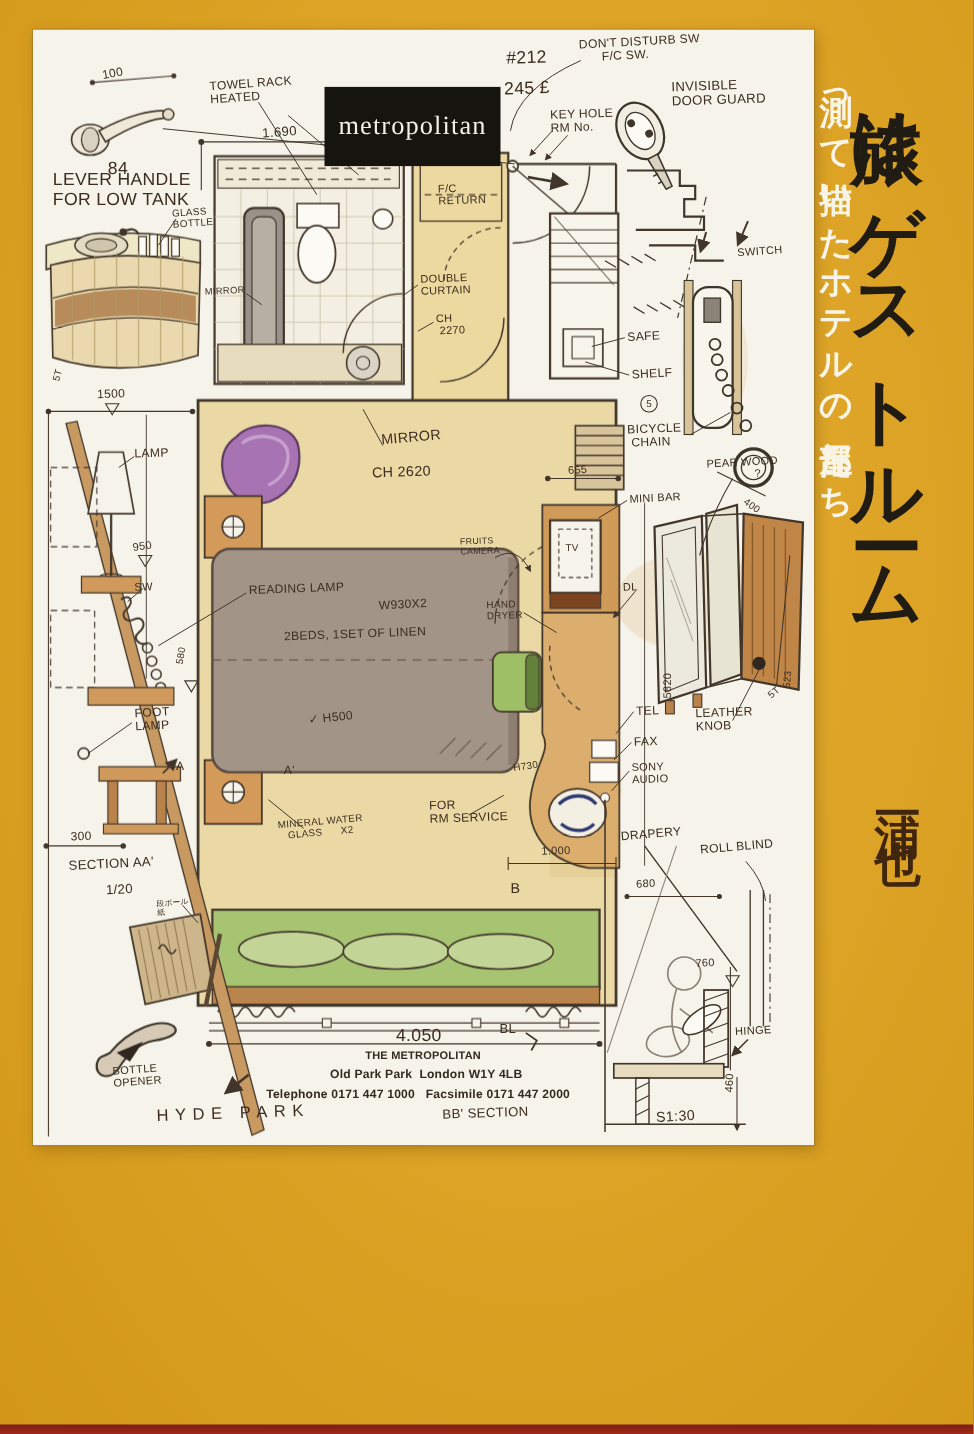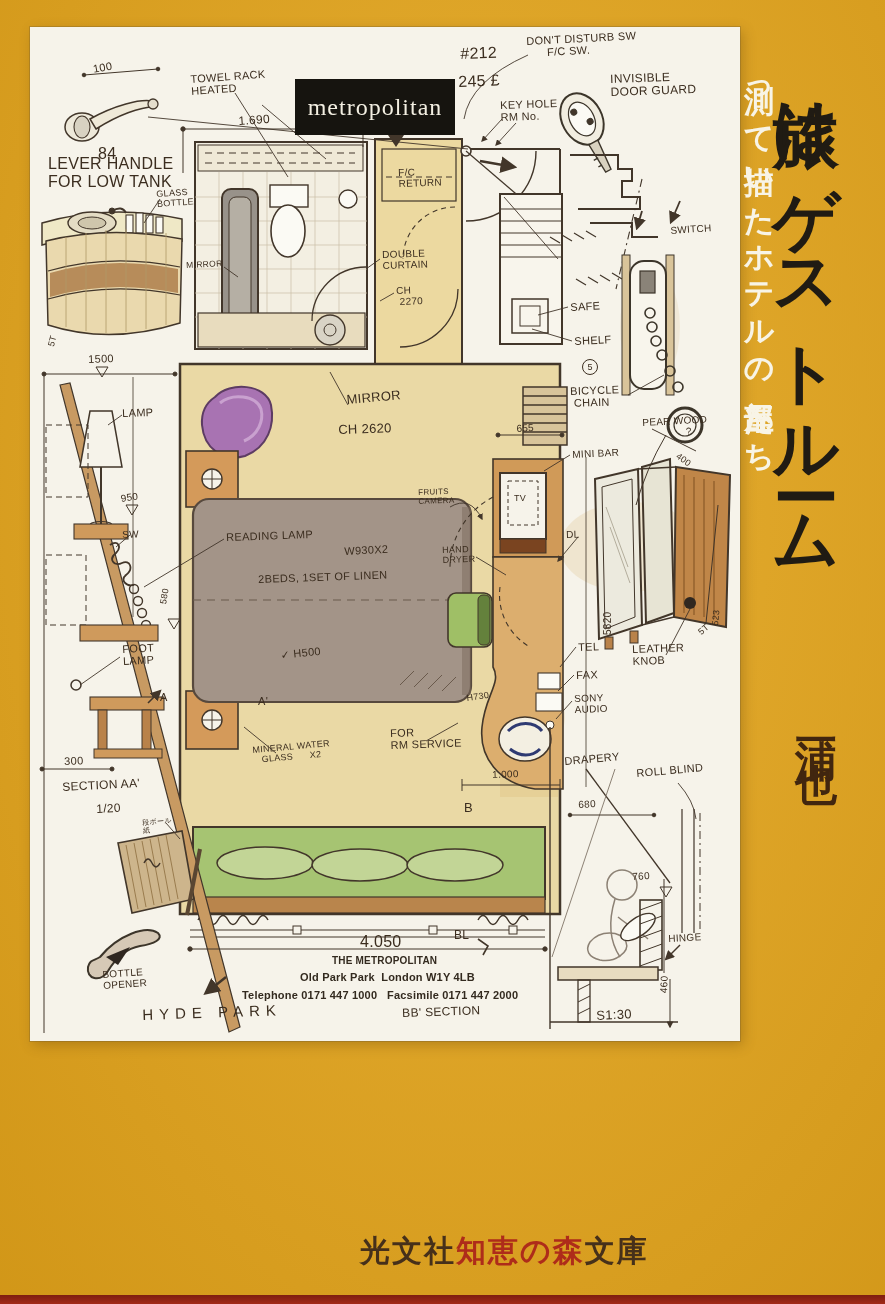--- a/index.html
+++ b/index.html
@@ -18,21 +18,21 @@
   .circled{border:1.5px solid #3b2d1f;border-radius:50%;width:14px;height:14px;line-height:14px;
            text-align:center;letter-spacing:0;}
   .wide{letter-spacing:6px;}
   .vtext{writing-mode:vertical-rl;text-orientation:upright;}
   .title{position:absolute;left:774px;top:50px;font-size:66px;font-weight:bold;color:#201b13;
          letter-spacing:6px;line-height:1;}
   .subtitle{position:absolute;left:744px;top:62px;font-size:30px;font-weight:bold;color:#f8f4e6;
          letter-spacing:4px;line-height:1;}
   .author{position:absolute;left:795px;top:706px;font-size:42px;font-weight:bold;color:#41260f;
          letter-spacing:12px;line-height:1;}
-  .logo{position:absolute;left:265px;top:52px;width:160px;height:56px;background:#16140f;
+  .logo{position:absolute;left:265px;top:52px;width:160px;height:72px;background:#16140f;
         color:#f3efe2;font-family:"Liberation Serif",serif;font-size:24px;display:flex;
         align-items:center;justify-content:center;letter-spacing:1px;}
   .publisher{position:absolute;left:360px;top:1231px;font-size:30px;font-weight:bold;
         letter-spacing:2px;}
   .publisher .dark{color:#46301a;}
   .publisher .red{color:#ae2c1a;}
   .bottom-strip{position:absolute;left:0;bottom:0;width:100%;height:9px;
         background:linear-gradient(#7e1d10,#a22a18);}
 </style>
 </head>
@@ -457,18 +457,15 @@
 
     <div class="logo">
       <span>metropolitan</span>
     </div>
   </div>
 
   <div class="title vtext">旅はゲストルーム</div>
   <div class="subtitle vtext">測って描いたホテルの部屋たち</div>
   <div class="author vtext">浦一也</div>
 
-  <div class="publisher">
-    <span class="dark">光文社</span><span class="red">知恵の森</span><span class="dark">文庫</span>
-  </div>
 
   <div class="bottom-strip"></div>
 </div>
 
 </body></html>

